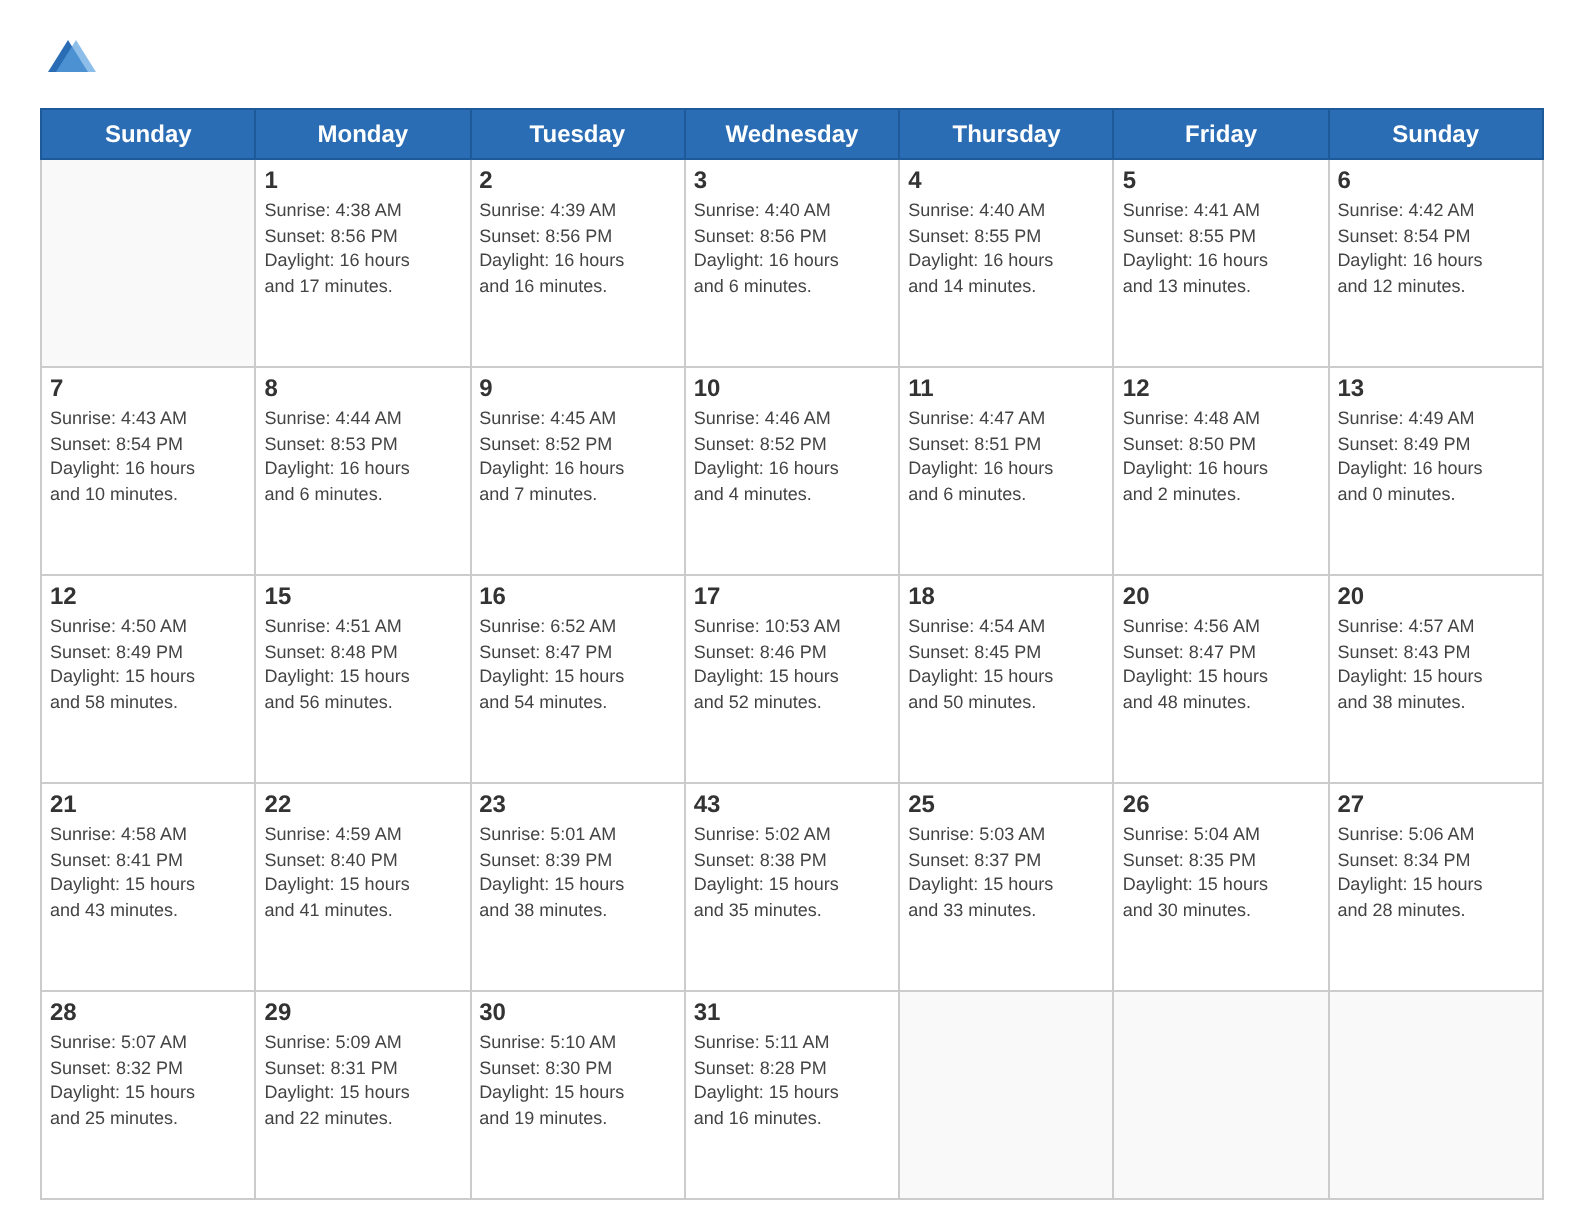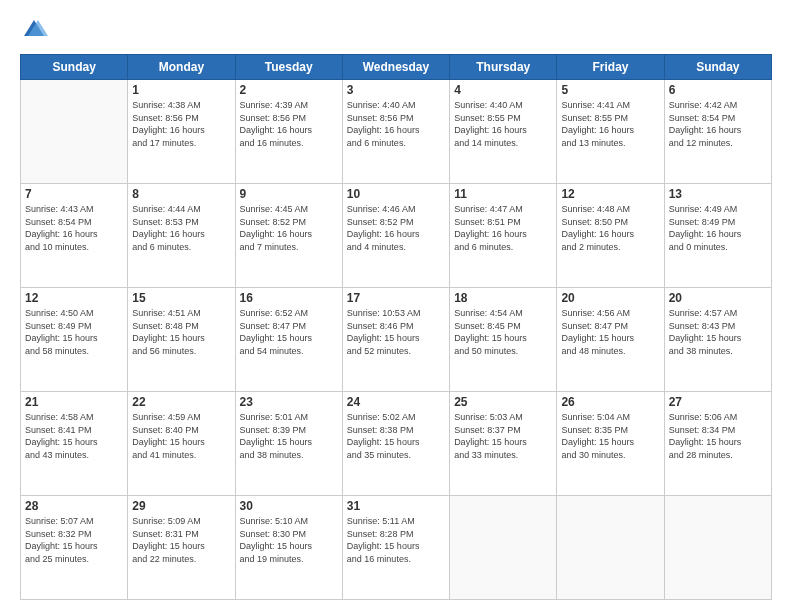--- a/index.html
+++ b/index.html
@@ -230,21 +230,21 @@
           </td>
           <td>
             <span class="day-number">22</span>
             <div class="day-info"><span>Sunrise: 4:59 AM</span><br><span>Sunset: 8:40 PM</span><br><span>Daylight: 15 hours</span><br><span>and 41 minutes.</span></div>
           </td>
           <td>
             <span class="day-number">23</span>
             <div class="day-info"><span>Sunrise: 5:01 AM</span><br><span>Sunset: 8:39 PM</span><br><span>Daylight: 15 hours</span><br><span>and 38 minutes.</span></div>
           </td>
           <td>
-            <span class="day-number">24</span>
+            <span class="day-number">43</span>
             <div class="day-info"><span>Sunrise: 5:02 AM</span><br><span>Sunset: 8:38 PM</span><br><span>Daylight: 15 hours</span><br><span>and 35 minutes.</span></div>
           </td>
           <td>
             <span class="day-number">25</span>
             <div class="day-info"><span>Sunrise: 5:03 AM</span><br><span>Sunset: 8:37 PM</span><br><span>Daylight: 15 hours</span><br><span>and 33 minutes.</span></div>
           </td>
           <td>
             <span class="day-number">26</span>
             <div class="day-info"><span>Sunrise: 5:04 AM</span><br><span>Sunset: 8:35 PM</span><br><span>Daylight: 15 hours</span><br><span>and 30 minutes.</span></div>
           </td>

